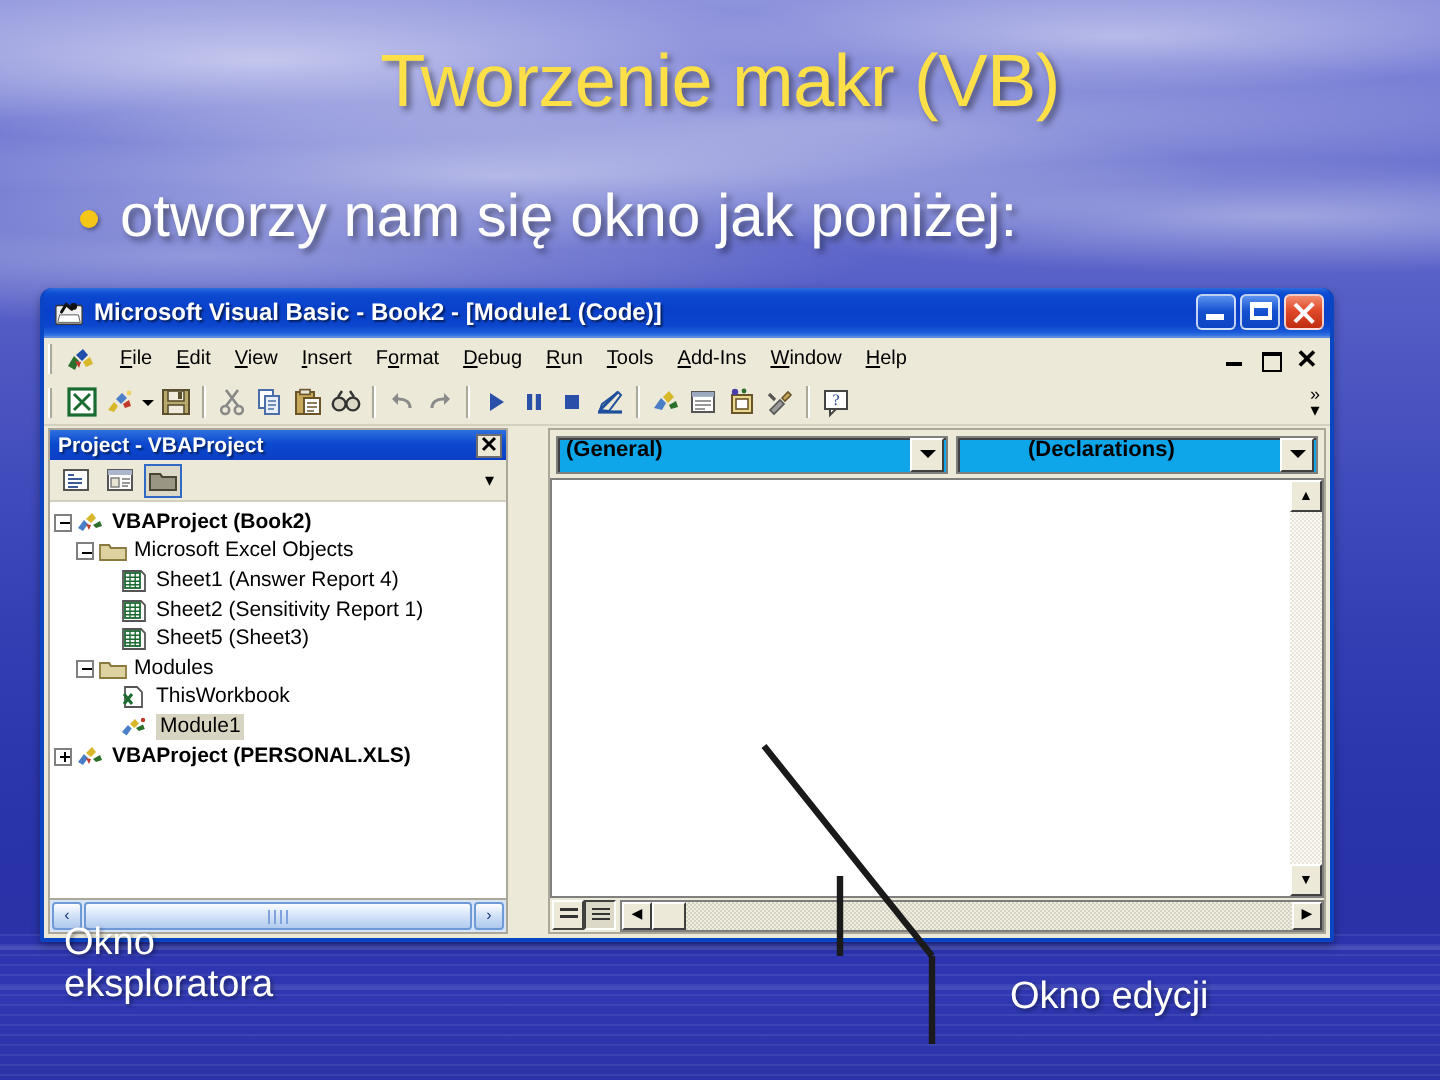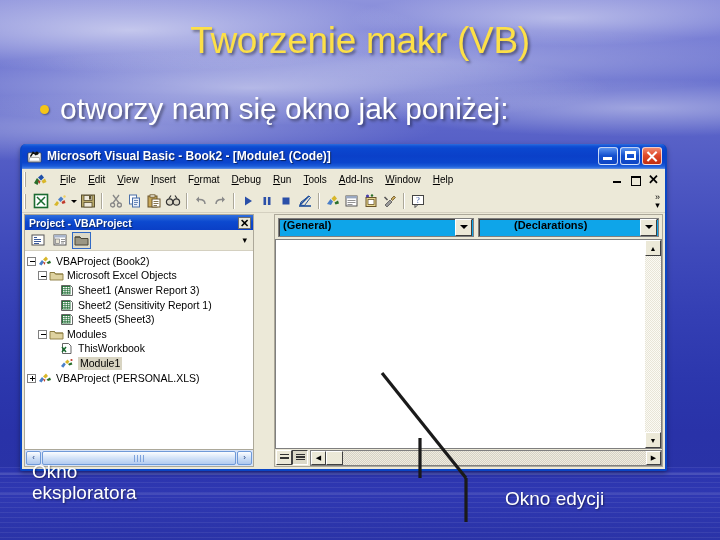--- a/index.html
+++ b/index.html
@@ -129,21 +129,21 @@
     padding:3px 0 0 2px; font-size:10.5px; color:#000; }
   .tnode { display:flex; align-items:center; height:14.6px; white-space:nowrap; position:relative; }
   .tbox { width:9px; height:9px; border:1px solid #808080; background:#fff; flex:none;
     margin-right:2px; position:relative; }
   .tbox::before { content:""; position:absolute; left:1.5px; top:3.5px; width:5px; height:1px; background:#000; }
   .tbox.plus::after { content:""; position:absolute; left:3.5px; top:1.5px; width:1px; height:5px; background:#000; }
   .tspace { width:11px; flex:none; }
   .ticon { width:15px; height:13px; flex:none; margin-right:3px; display:flex;
     align-items:center; justify-content:center; }
   .tlabel { line-height:13px; }
-  .tlabel.bold { font-weight:normal; }
+  .tlabel.bold { font-weight:bold; }
   .tlabel.sel { background:#d8d4c2; padding:0 2px; }
   #proj-hscroll { height:17px; flex:none; display:flex; align-items:center;
     background:#d7e3f7; border-top:1px solid #aca899; padding:1px; }
   .sb-arrow { width:15px; height:14px; flex:none; border:1px solid #6f9ad8; border-radius:2px;
     background:linear-gradient(to bottom,#fdfeff,#cfe0f6 50%,#aec8ee);
     display:flex; align-items:center; justify-content:center; }
   .sb-arrow span { font-size:8px; color:#1b3a7a; line-height:1; }
   #proj-thumb { flex:1; height:14px; margin:0 1px; border:1px solid #6f9ad8; border-radius:2px;
     background:linear-gradient(to bottom,#fbfdff,#d3e3f8 50%,#b3cbf0);
     display:flex; align-items:center; justify-content:center; }
@@ -466,21 +466,21 @@
               <div class="tspace"></div>
               <div class="tspace"></div>
               <div class="tspace"></div>
               <div class="ticon">
                 <svg width="15" height="13" viewBox="0 0 15 13">
                   <path d="M1.5 1.5h9l2 2v8h-11z" fill="#fff" stroke="#555" stroke-width=".9"></path>
                   <rect x="2.5" y="2.5" width="7.5" height="7.5" fill="#fff" stroke="#1a6b30" stroke-width=".9"></rect>
                   <path d="M2.5 4.6h7.5M2.5 6.6h7.5M2.5 8.4h7.5M5 2.5v7.5M7.6 2.5v7.5" stroke="#1a6b30" stroke-width=".7"></path>
                 </svg>
               </div>
-              <div class="tlabel">Sheet1 (Answer Report 3)</div>
+              <div class="tlabel">Sheet1 (Answer Report 4)</div>
             </div>
             <div class="tnode">
               <div class="tspace"></div>
               <div class="tspace"></div>
               <div class="tspace"></div>
               <div class="ticon">
                 <svg width="15" height="13" viewBox="0 0 15 13">
                   <path d="M1.5 1.5h9l2 2v8h-11z" fill="#fff" stroke="#555" stroke-width=".9"></path>
                   <rect x="2.5" y="2.5" width="7.5" height="7.5" fill="#fff" stroke="#1a6b30" stroke-width=".9"></rect>
                   <path d="M2.5 4.6h7.5M2.5 6.6h7.5M2.5 8.4h7.5M5 2.5v7.5M7.6 2.5v7.5" stroke="#1a6b30" stroke-width=".7"></path>

